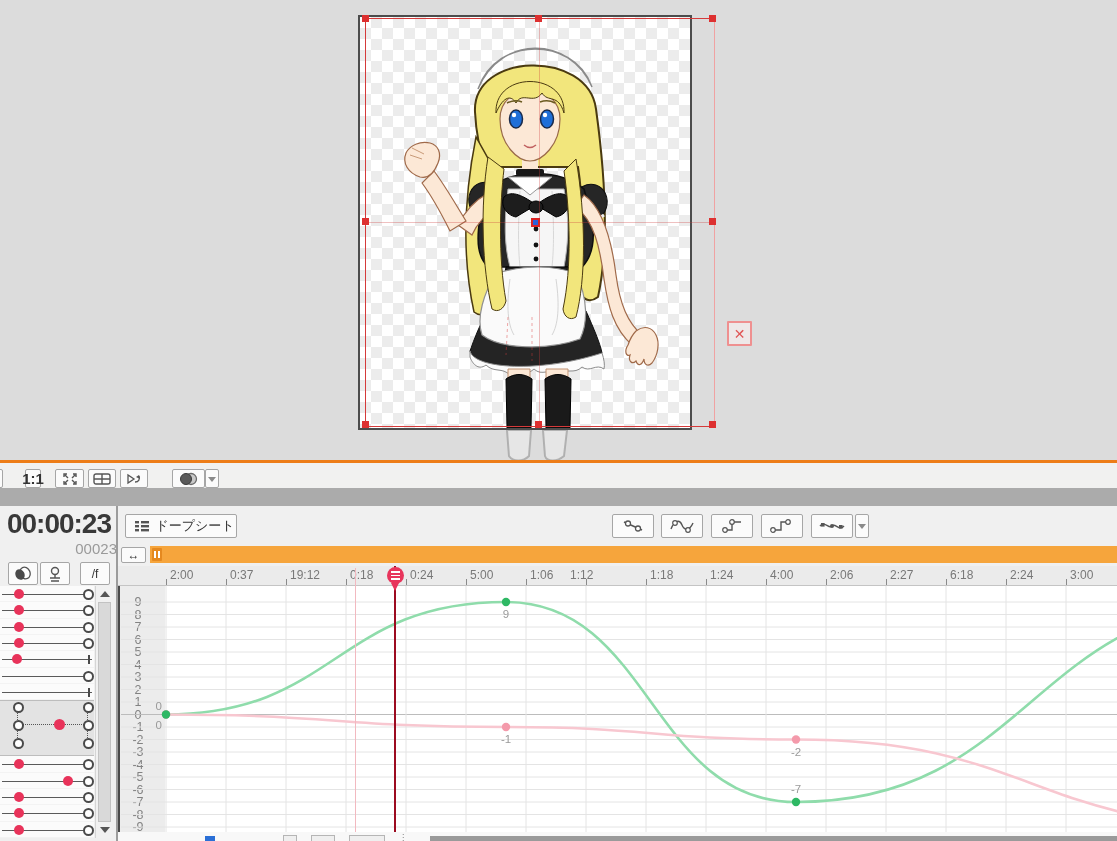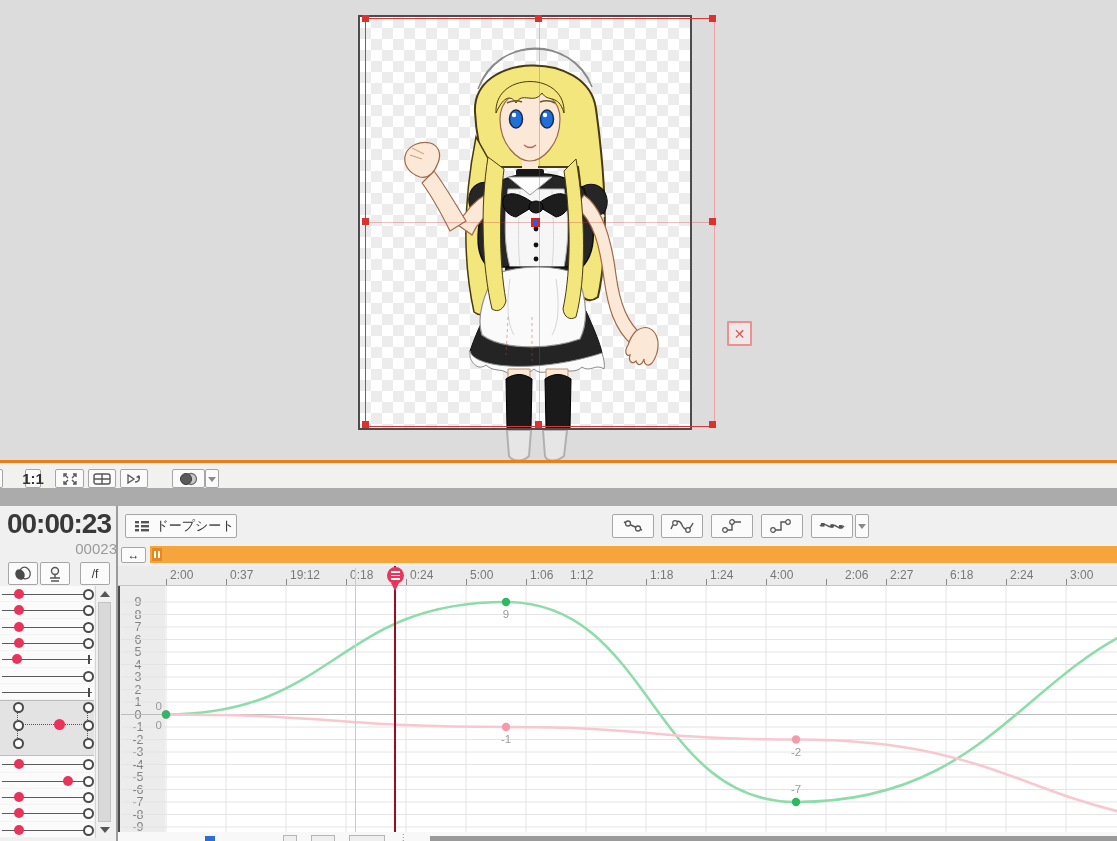--- a/index.html
+++ b/index.html
@@ -391,21 +391,21 @@
         <div class="rlabel" style="left: 412px;">1:06</div>
         <div class="rtick" style="left: 468px;"></div>
         <div class="rlabel" style="left: 452px;">1:12</div>
         <div class="rtick" style="left: 528px;"></div>
         <div class="rlabel" style="left: 532px;">1:18</div>
         <div class="rtick" style="left: 588px;"></div>
         <div class="rlabel" style="left: 592px;">1:24</div>
         <div class="rtick" style="left: 648px;"></div>
         <div class="rlabel" style="left: 652px;">4:00</div>
         <div class="rtick" style="left: 708px;"></div>
-        <div class="rlabel" style="left: 712px; margin-left: 15px;">2:06</div>
+        <div class="rlabel" style="left: 712px;">2:06</div>
         <div class="rtick" style="left: 768px;"></div>
         <div class="rlabel" style="left: 772px;">2:27</div>
         <div class="rtick" style="left: 828px;"></div>
         <div class="rlabel" style="left: 832px;">6:18</div>
         <div class="rtick" style="left: 888px;"></div>
         <div class="rlabel" style="left: 892px;">2:24</div>
         <div class="rtick" style="left: 948px;"></div>
         <div class="rlabel" style="left: 952px;">3:00</div>
       </div>
     <div id="graphBg"></div>

